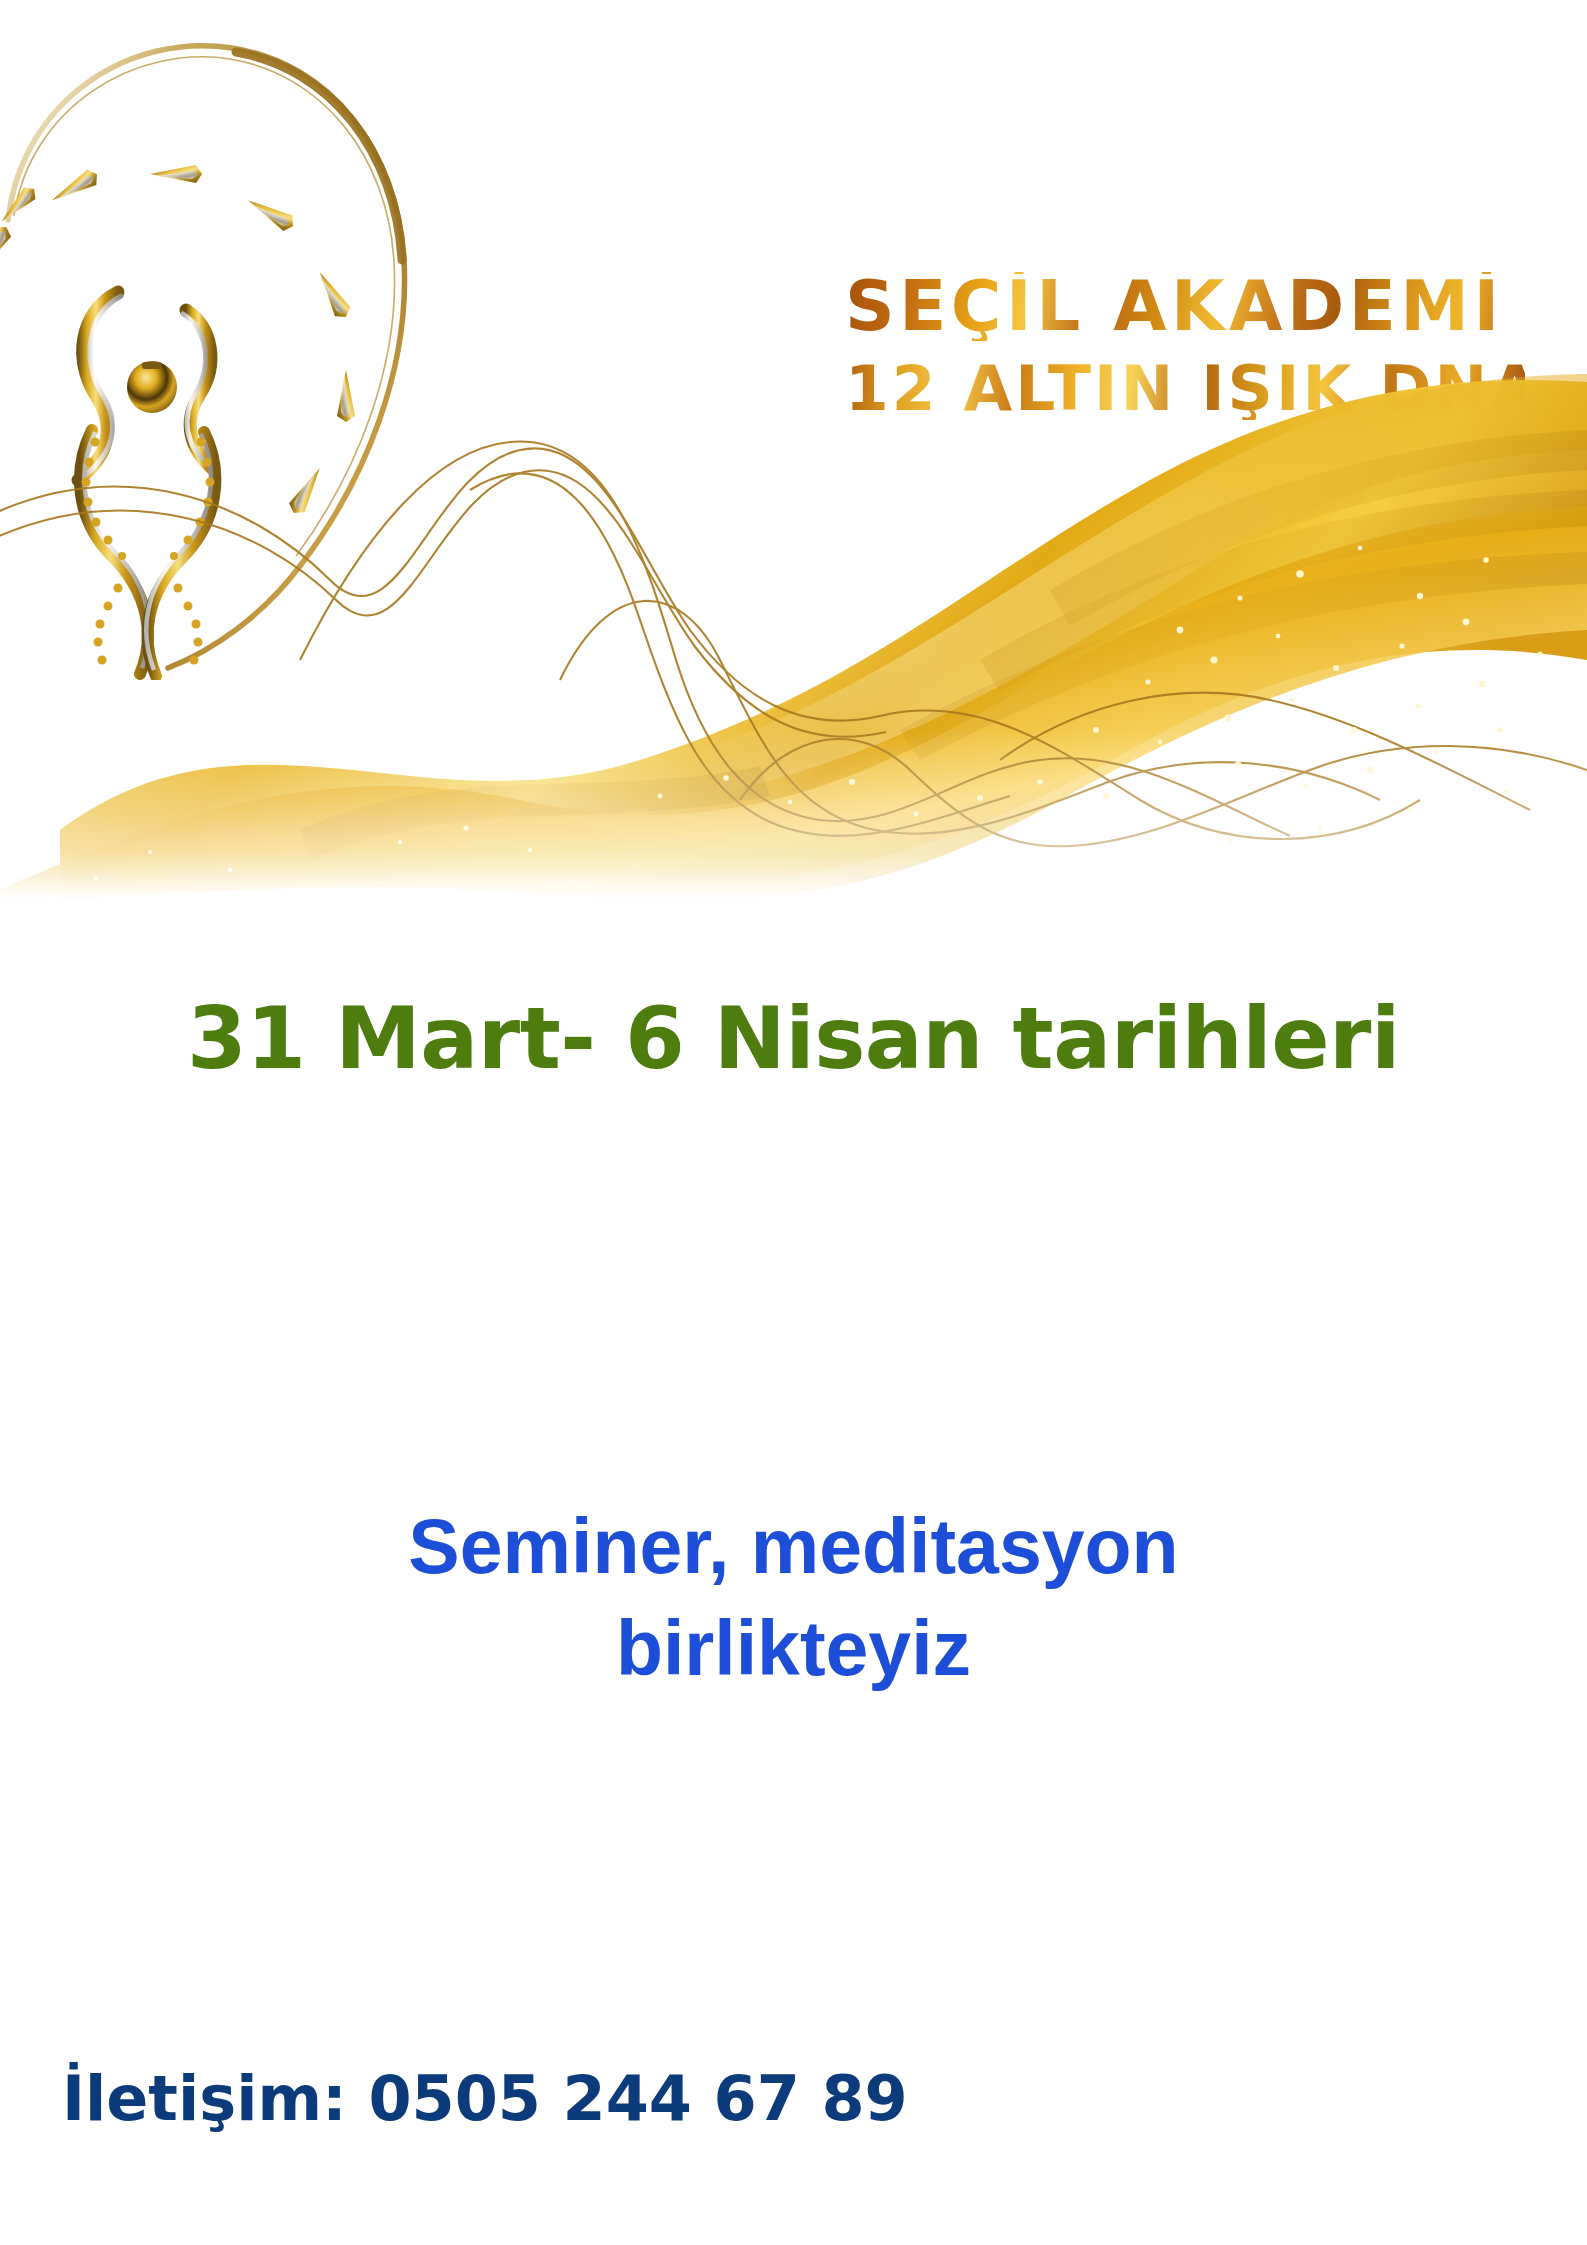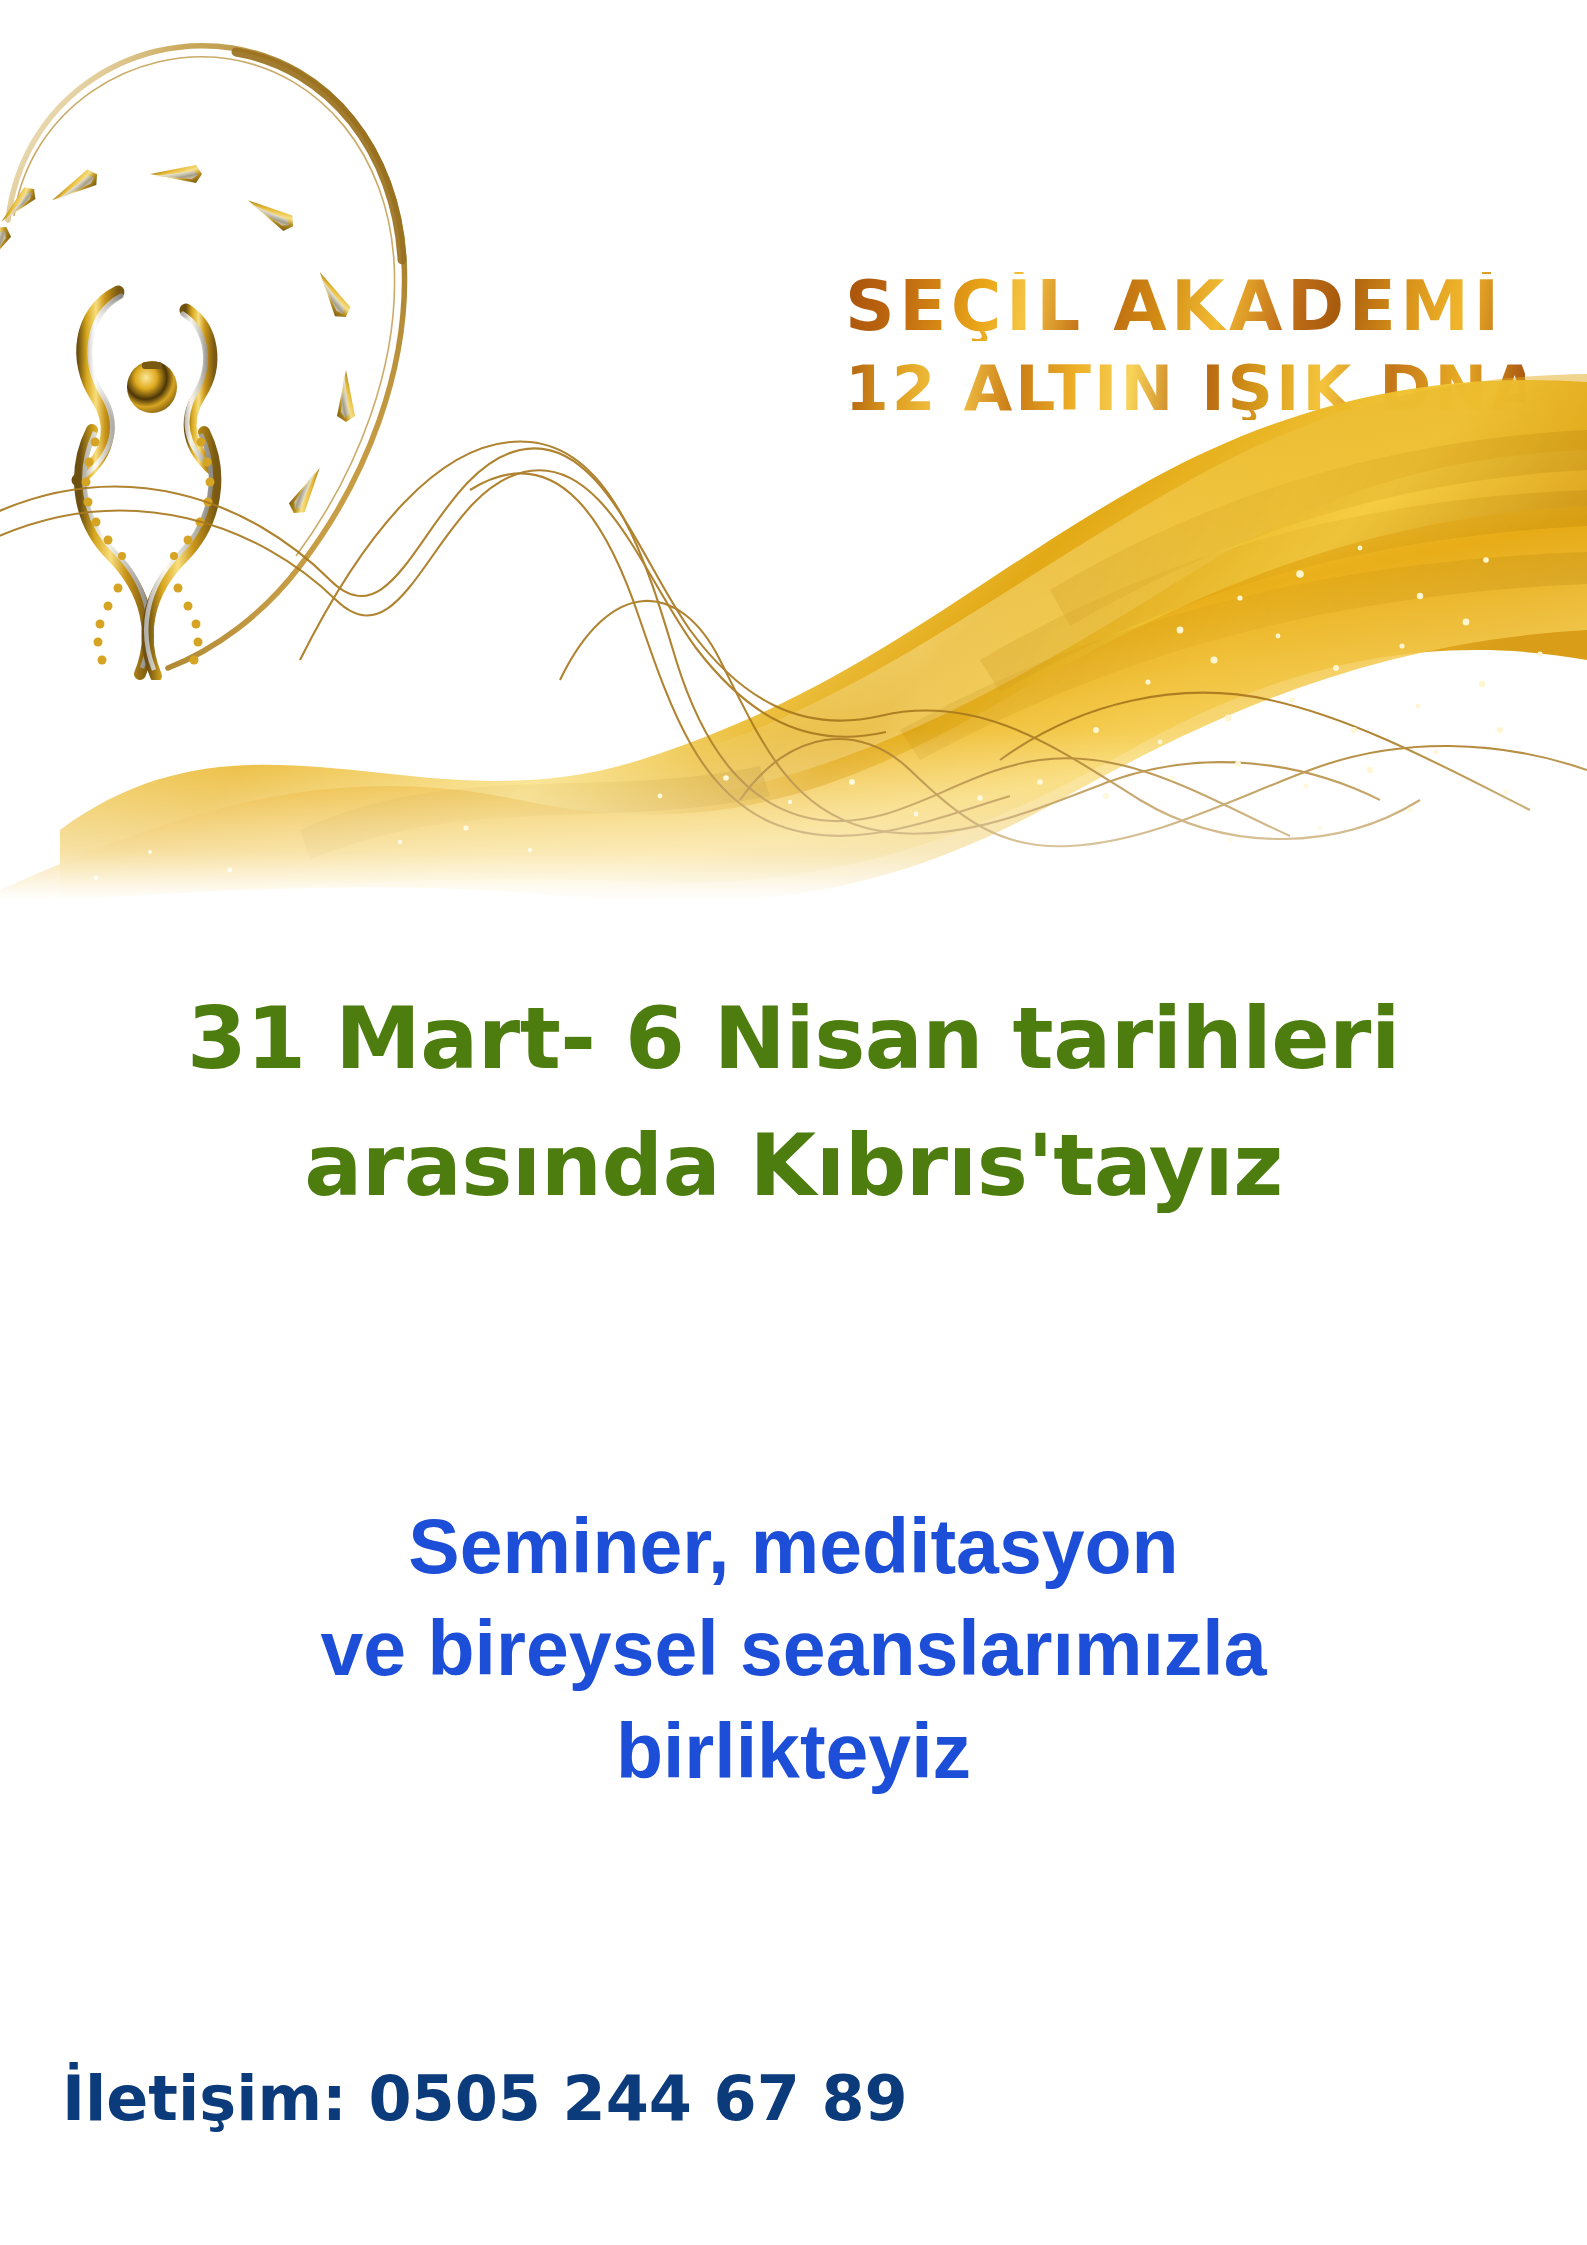--- a/index.html
+++ b/index.html
@@ -490,24 +490,22 @@
             <circle cx="1506" cy="462" r="2.4"></circle>
         </g>
 
         <rect x="0" y="400" width="1587" height="170" fill="url(#fadeBottom)"></rect>
       </svg>
     </div>
   </div>
 
   <div id="headline">
     <span class="hl-line">31 Mart- 6 Nisan tarihleri</span>
-    <span class="hl-line">arasında Kıbrıs'tayız</span>
   </div>
 
   <div id="body-copy">
     <span class="bc-line">Seminer, meditasyon</span>
-    <span class="bc-line">ve bireysel seanslarımızla</span>
     <span class="bc-line">birlikteyiz</span>
   </div>
 
   <div id="contact">İletişim: 0505 244 67 89</div>
 
 </div>
 
 </body></html>

